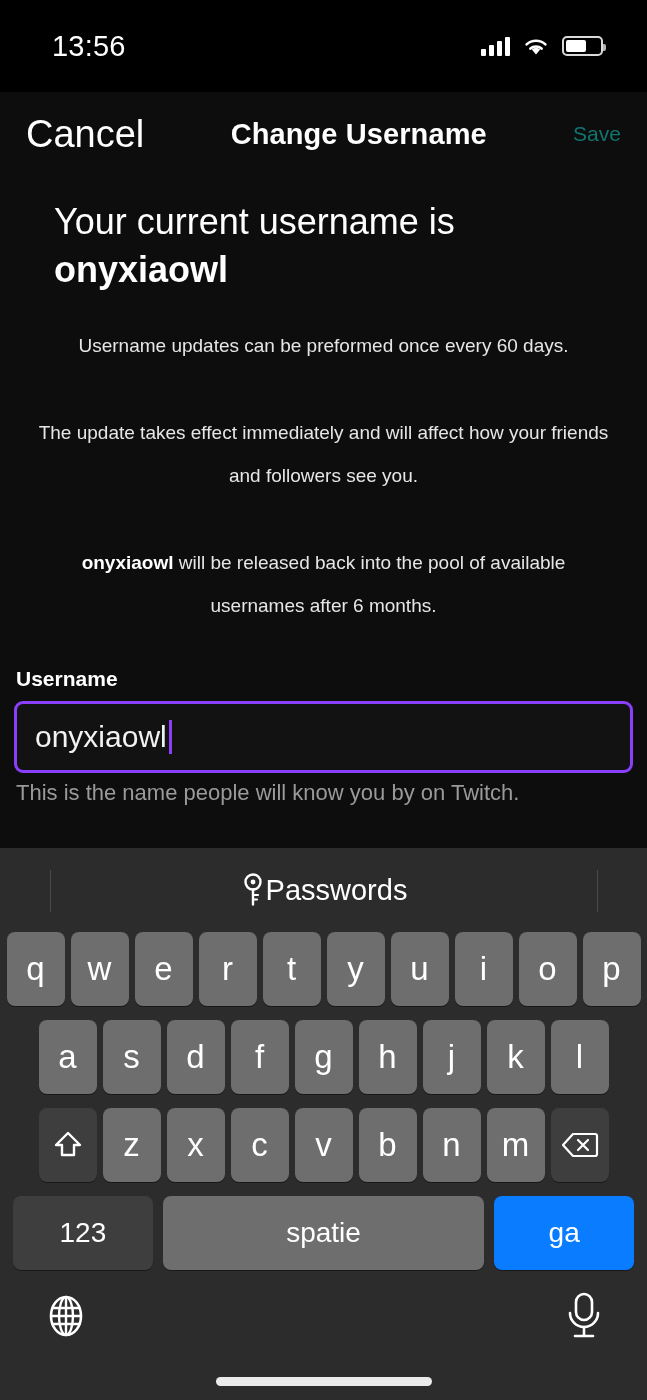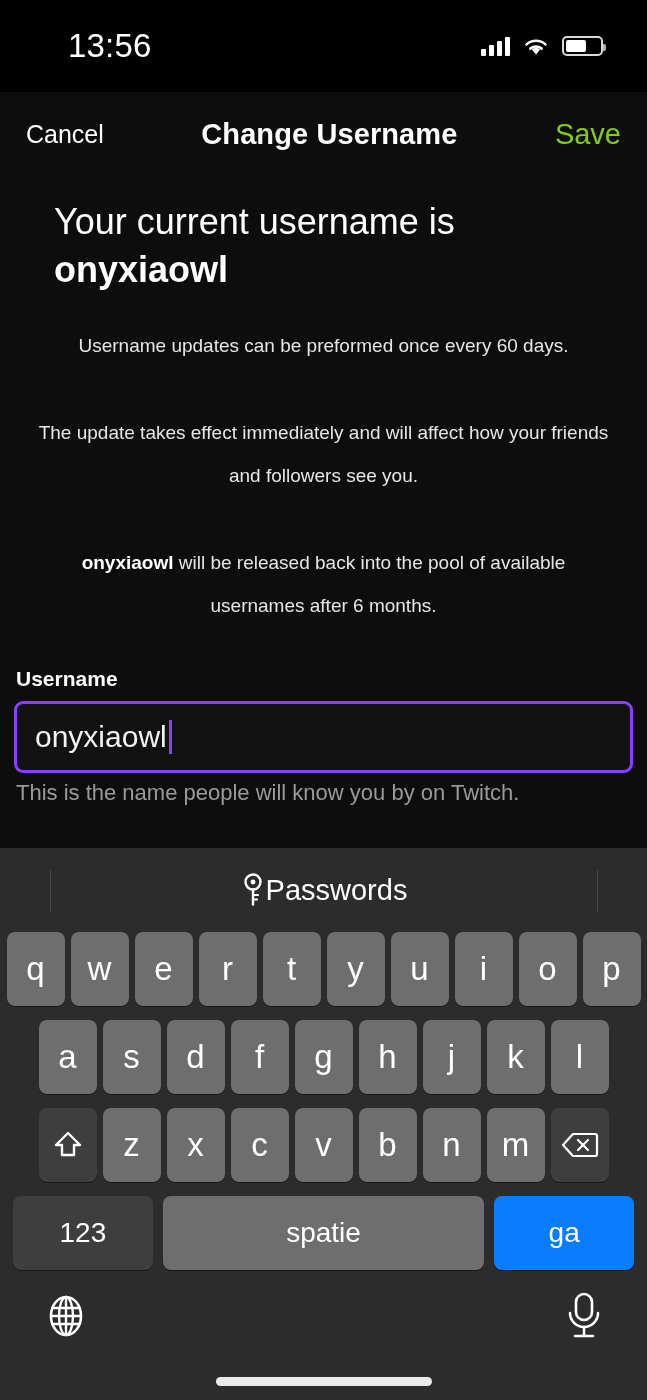--- a/index.html
+++ b/index.html
@@ -11,21 +11,21 @@
     -webkit-font-smoothing:antialiased;
   }
   #phone { width:647px; height:1400px; position:relative; background:#0d0d0d; }
 
   
   .statusbar {
     height:92px; background:#000;
     display:flex; align-items:center; justify-content:space-between;
     padding:0 44px 0 52px;
   }
-  .status-time { color:#fff; font-size:33px; font-weight:400; letter-spacing:.2px;margin-left:16px; }
+  .status-time { color:#fff; font-size:29px; font-weight:400; letter-spacing:.2px; }
   .status-right { display:flex; align-items:center; gap:12px; }
   .bars { display:flex; align-items:flex-end; gap:3px; height:20px; }
   .bars i { display:block; width:5px; background:#fff; border-radius:1px; }
   .bars i:nth-child(1){height:7px;} .bars i:nth-child(2){height:11px;}
   .bars i:nth-child(3){height:15px;} .bars i:nth-child(4){height:19px;}
   .wifi svg { display:block; }
   .battery {
     width:41px; height:20px; border:2px solid rgba(255,255,255,.85);
     border-radius:5px; position:relative; padding:2px;
   }
@@ -35,23 +35,23 @@
     border-radius:0 2px 2px 0;
   }
   .battery .fill { height:100%; background:#fff; border-radius:2px; }
 
   
   .navbar {
     height:84px; background:#0d0d0d;
     display:flex; align-items:center; justify-content:space-between;
     padding:0 26px;
   }
-  .nav-cancel { color:#fff; font-size:25px; }
+  .nav-cancel { color:#fff; font-size:38px; }
   .nav-title  { color:#fff; font-size:29px; font-weight:bold; letter-spacing:.1px; }
-  .nav-save   { color:#84cc16; font-size:29px; }
+  .nav-save   { color:#0f766e; font-size:21px; }
 
   
   .content {
     position:absolute; left:0; top:176px; width:647px; height:672px;
     background:#0d0d0d; overflow:hidden; padding:0 14px;
   }
   .headline {
     color:#fff; font-size:36px; line-height:48px;
     padding:22px 40px 0; font-weight:400;
   }

